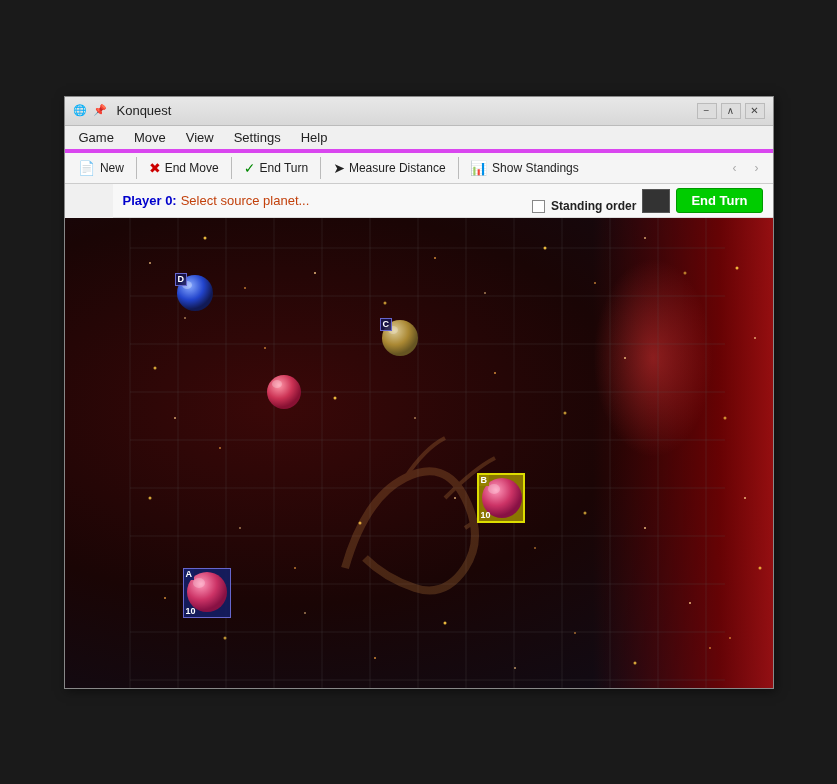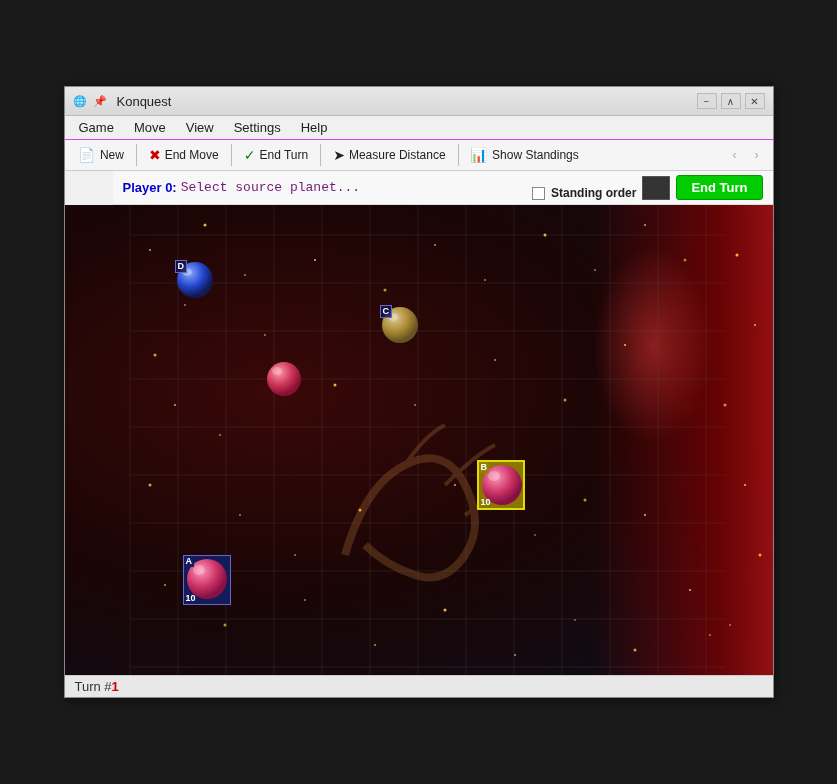--- a/index.html
+++ b/index.html
@@ -50,21 +50,21 @@
       font-size: 10px;
       color: #444;
       cursor: pointer;
       background: #ddd;
       border: 1px solid #bbb;
     }
     .menu-bar {
       display: flex;
       padding: 2px 4px;
       background: #f0f0f0;
-      border-bottom: 1px solid #d946ef;
+      border-bottom: 4px solid #d946ef;
     }
     .menu-item {
       padding: 2px 10px;
       font-size: 13px;
       cursor: pointer;
       color: #222;
     }
     .toolbar {
       display: flex;
       align-items: center;
@@ -112,21 +112,21 @@
       background: #f8f8f8;
       border-bottom: 1px solid #ddd;
       font-size: 13px;
       margin-left: 48px;
     }
     .status-player {
       color: #0000cc;
       font-weight: bold;
       margin-right: 4px;
     }
-    .status-text { color: #701a75; font-family: Liberation Mono, monospace; }
+    .status-text { color: #c2410c; }
     .standing-order-area {
       margin-left: auto;
       display: flex;
       align-items: flex-end;
       gap: 6px;
       padding-left: 20px;
     }
     .standing-checkbox {
       width: 13px; height: 13px;
       border: 1px solid #888;
@@ -439,17 +439,13 @@
             </radialGradient>
           </defs>
           <circle cx="22" cy="22" r="20" fill="url(#pinkGrad3)"></circle>
           <ellipse cx="14" cy="13" rx="6" ry="5" fill="white" opacity="0.25"></ellipse>
         </svg>
         <div style="position:absolute;bottom:1px;left:2px;color:white;font-size:9px;font-weight:bold;line-height:1;">10</div>
       </div>
     </div>
   </div>
 
-  <div class="status-bar-bottom">
-    <span>Turn # </span>
-    <span class="turn-number">1</span>
-  </div>
 </div>
 
 </body></html>

